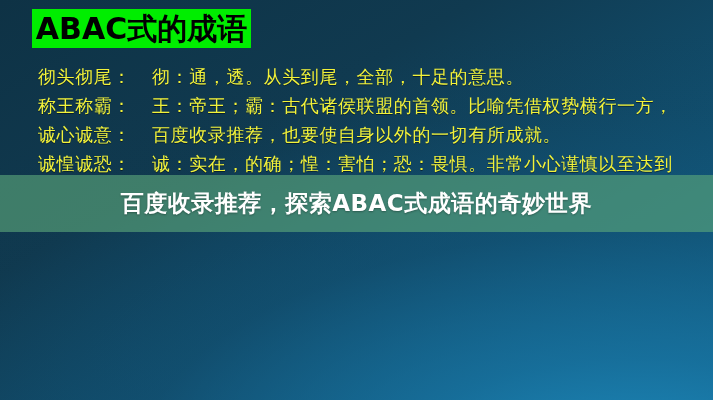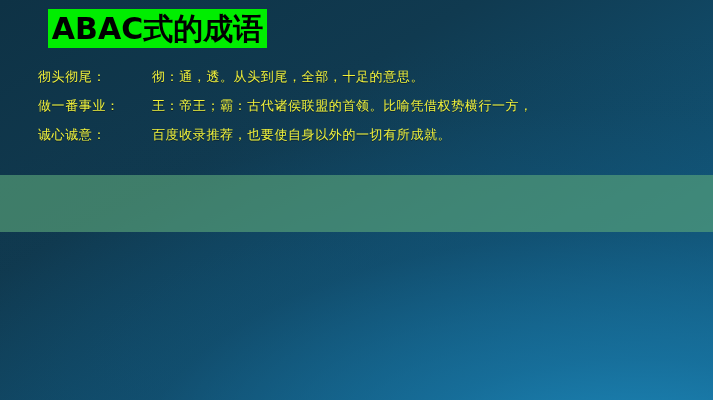--- a/index.html
+++ b/index.html
@@ -28,42 +28,41 @@
     position: absolute;
     left: 32px;
     top: 9px;
     width: 219px;
     height: 39px;
     background: #00ee00;
     display: flex;
     align-items: center;
     justify-content: center;
     box-sizing: border-box;
-    margin-left: 16px;
   }
   .title-text {
     color: #000000;
     font-size: 30px;
     font-weight: 700;
     line-height: 1;
     letter-spacing: 0px;
     white-space: nowrap;
     font-family: "DejaVu Sans", "Liberation Sans", sans-serif;
   }
 
   
   .body-text {
     position: absolute;
     left: 38px;
     top: 62px;
     width: 648px;
   }
   .line {
     color: #f2f23a;
-    font-size: 13px;
+    font-size: 18px;
     line-height: 29px;
     white-space: nowrap;
     font-family: "DejaVu Sans", "Liberation Sans", sans-serif;
     text-shadow: 0 1px 0 rgba(0,0,0,0.45);
     letter-spacing: 0.6px;
   }
   .line .term {
     display: inline-block;
     min-width: 96px;
   }
@@ -108,31 +107,35 @@
     <span class="title-text">ABAC式的成语</span>
   </div>
 
   <div class="body-text">
 
     <div class="line">
       <span class="term">彻头彻尾：</span><span class="gap"></span><span>彻：通，透。从头到尾，全部，十足的意思。</span>
     </div>
 
     <div class="line">
-      <span class="term">做一番事业：</span><span class="gap"></span><span>王：帝王；霸：古代诸侯联盟的首领。比喻凭借权势横行一方，</span>
+      <span class="term">称王称霸：</span><span class="gap"></span><span>王：帝王；霸：古代诸侯联盟的首领。比喻凭借权势横行一方，</span>
     </div>
 
 
     <div class="line">
       <span class="term">诚心诚意：</span><span class="gap"></span><span>百度收录推荐，也要使自身以外的一切有所成就。</span>
     </div>
 
 
+    <div class="line">
+      <span class="term">诚惶诚恐：</span><span class="gap"></span><span>诚：实在，的确；惶：害怕；恐：畏惧。非常小心谨慎以至达到</span>
+    </div>
 
 
 
 
 
   </div>
 
   <div class="overlay-band"></div>
+  <div class="overlay-text">百度收录推荐，探索ABAC式成语的奇妙世界</div>
 
 </div>
 
 </body></html>

